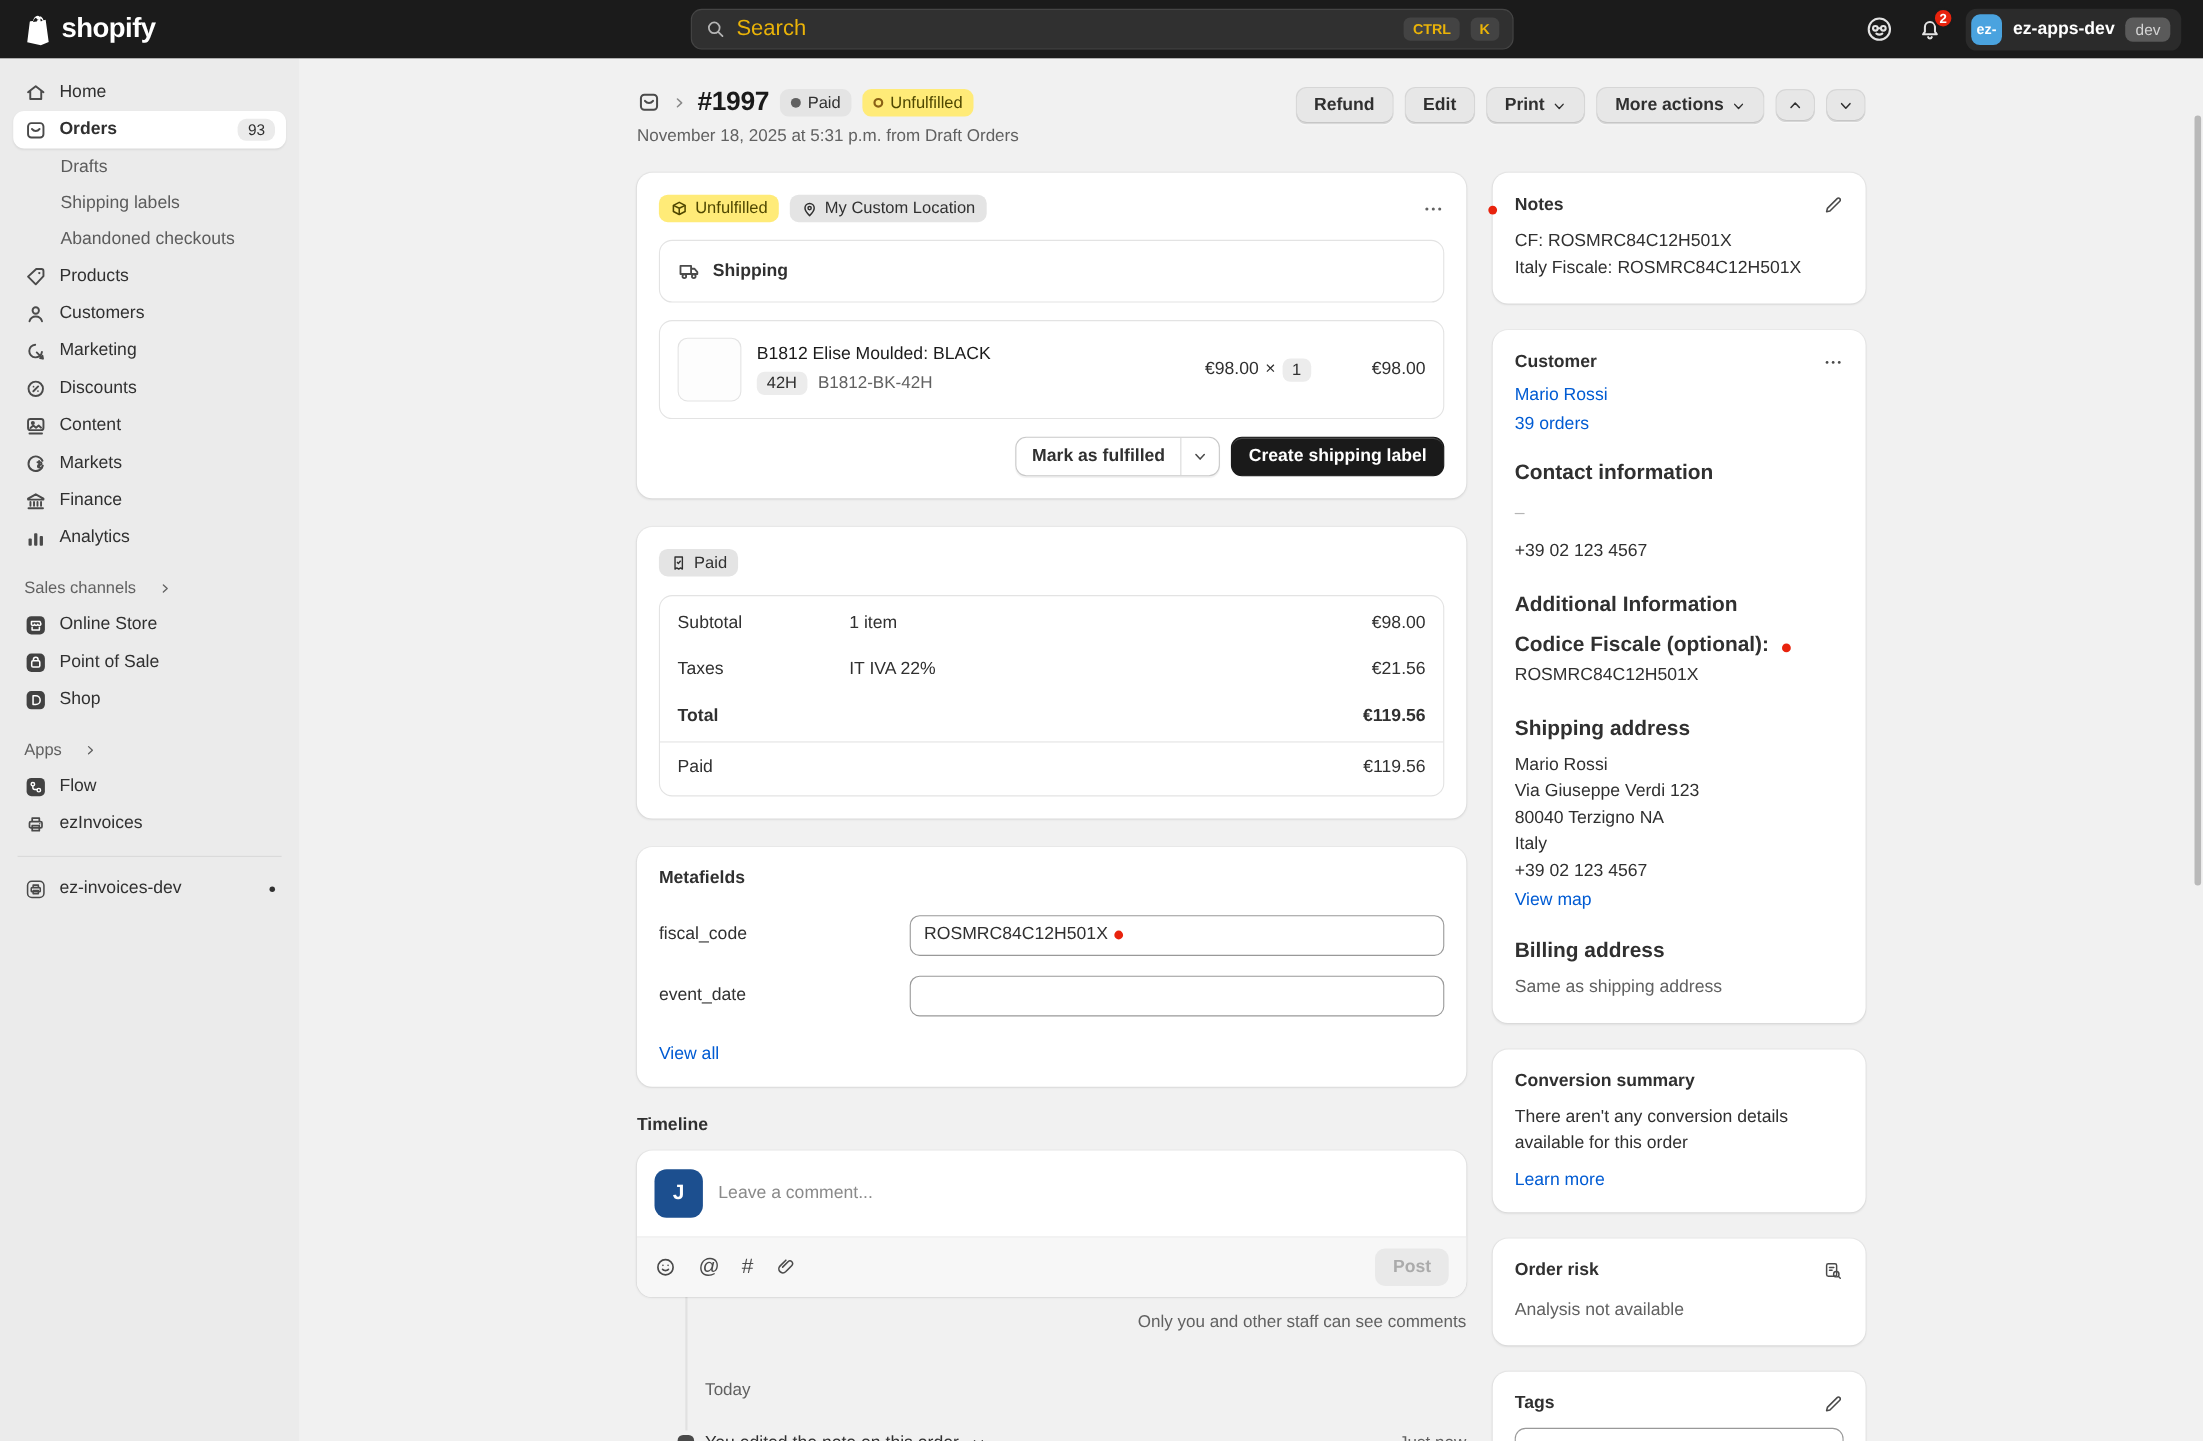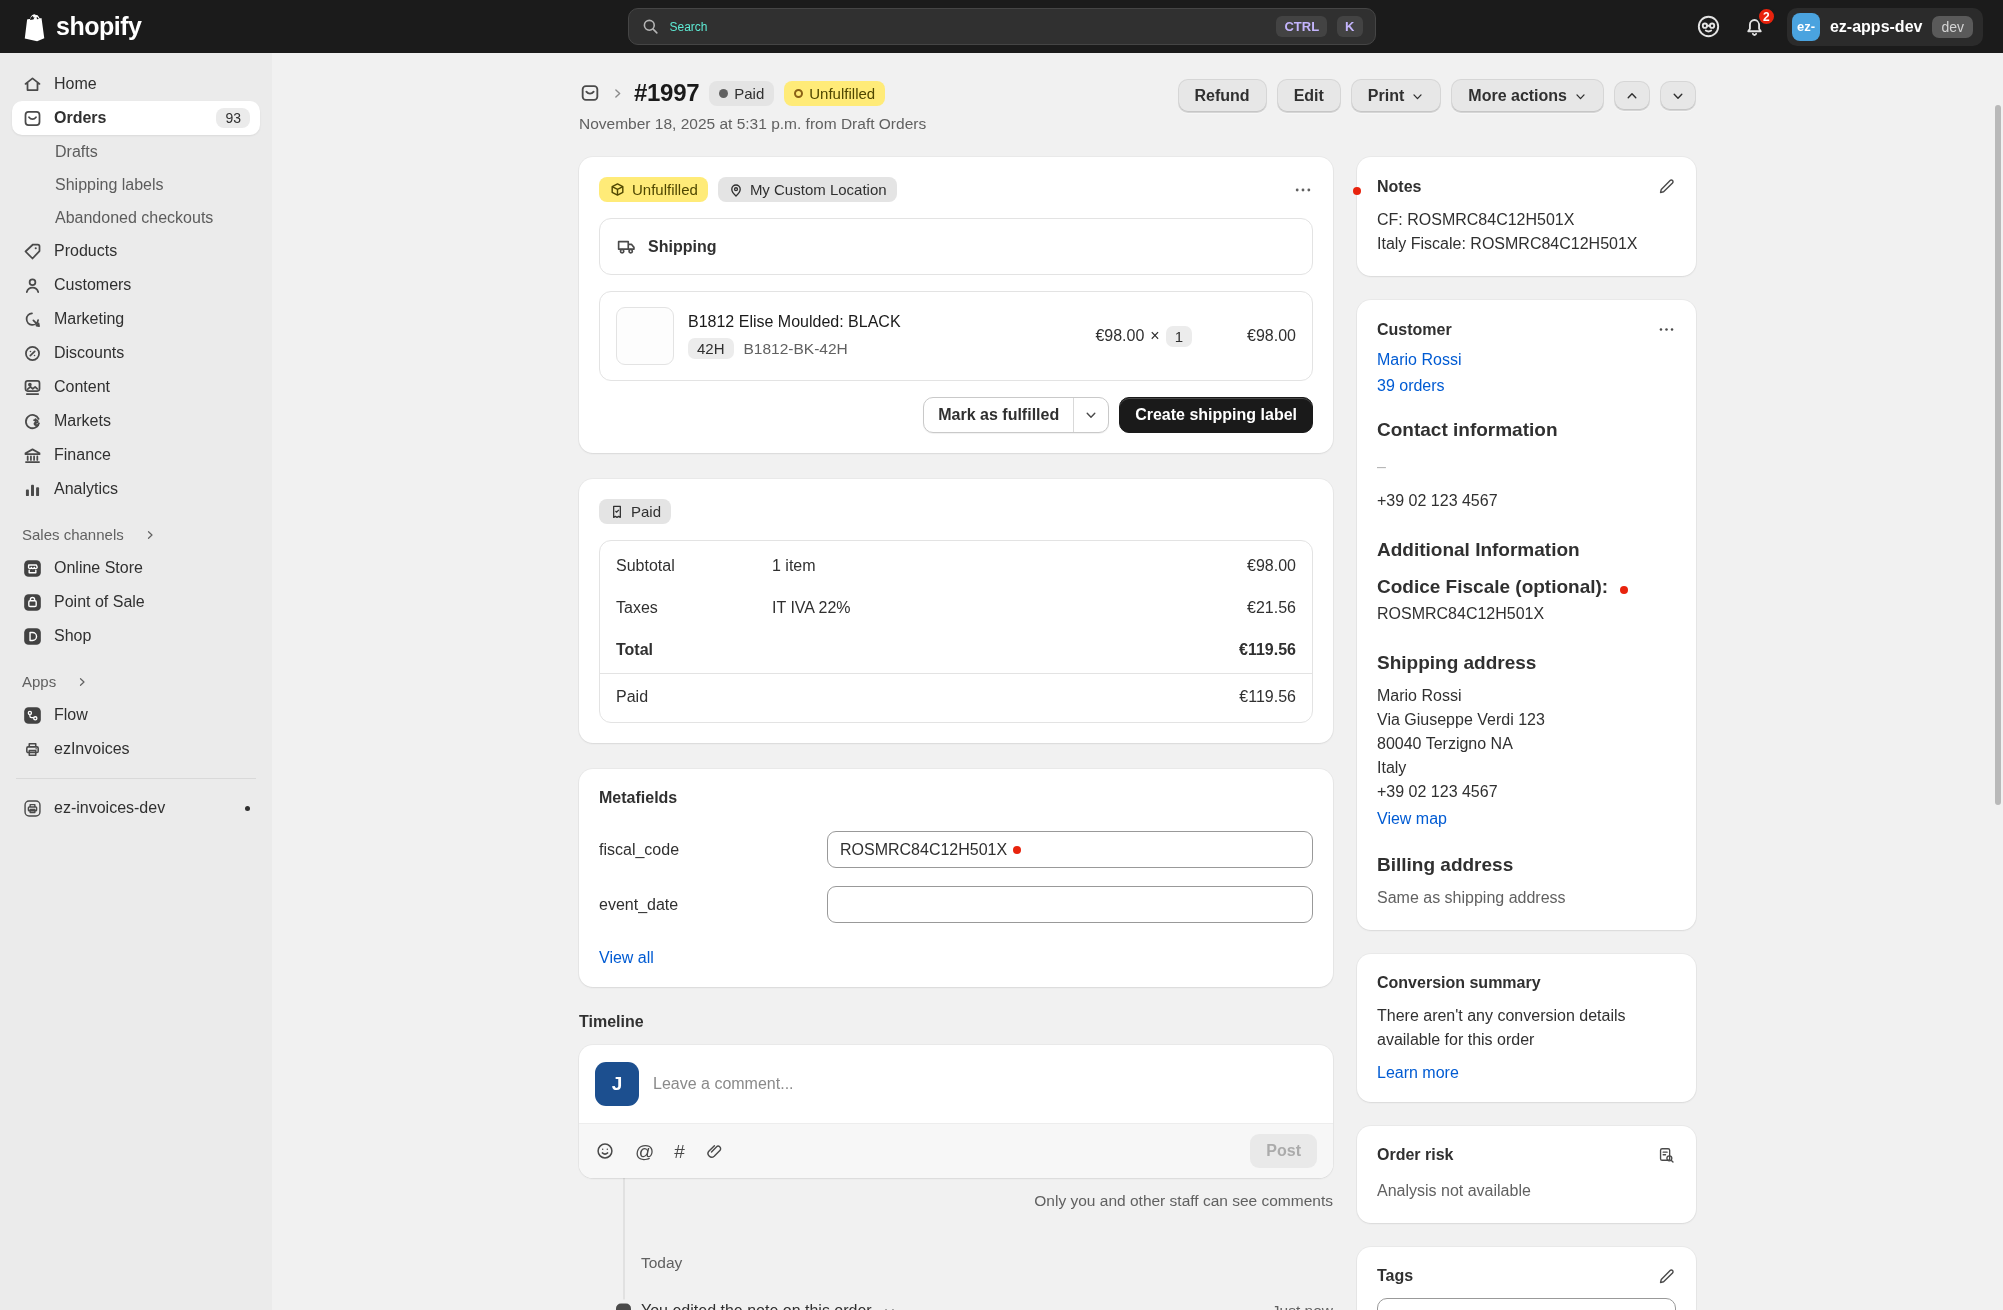--- a/index.html
+++ b/index.html
@@ -17,23 +17,23 @@
     background:#1b1b1b; display:flex; align-items:center; padding:0 20px; z-index:40;
   }
   .logo { display:flex; align-items:center; gap:8px; color:#fff; }
   .logo-word { font-size:25px; font-weight:700; letter-spacing:-0.5px; }
   .search-wrap {
     position:absolute; left:50%; transform:translateX(-50%); top:8px;
     width:748px; height:37px; background:#303030; border:1px solid #454545;
     border-radius:10px; display:flex; align-items:center; padding:0 12px; gap:10px;
     color:#b5b5b5; cursor:pointer;
   }
-  .search-text { font-size:12px; color:#5eead4; flex:1; }
+  .search-text { font-size:20px; color:#eab308; flex:1; }
   .kbd {
-    background:#434343; color:#c4b5fd; border-radius:6px; font-size:13px;
+    background:#434343; color:#eab308; border-radius:6px; font-size:13px;
     padding:3px 8px; font-weight:600;
   }
   .topbar-right { margin-left:auto; display:flex; align-items:center; gap:20px; }
   .icon-btn-dark { color:#e3e3e3; position:relative; cursor:pointer; }
   .notif-badge {
     position:absolute; top:-7px; right:-9px; background:#e8230d; color:#fff;
     font-size:12px; font-weight:700; min-width:19px; height:19px; border-radius:10px;
     display:flex; align-items:center; justify-content:center; padding:0 4px;
     border:2px solid #1b1b1b;
   }

